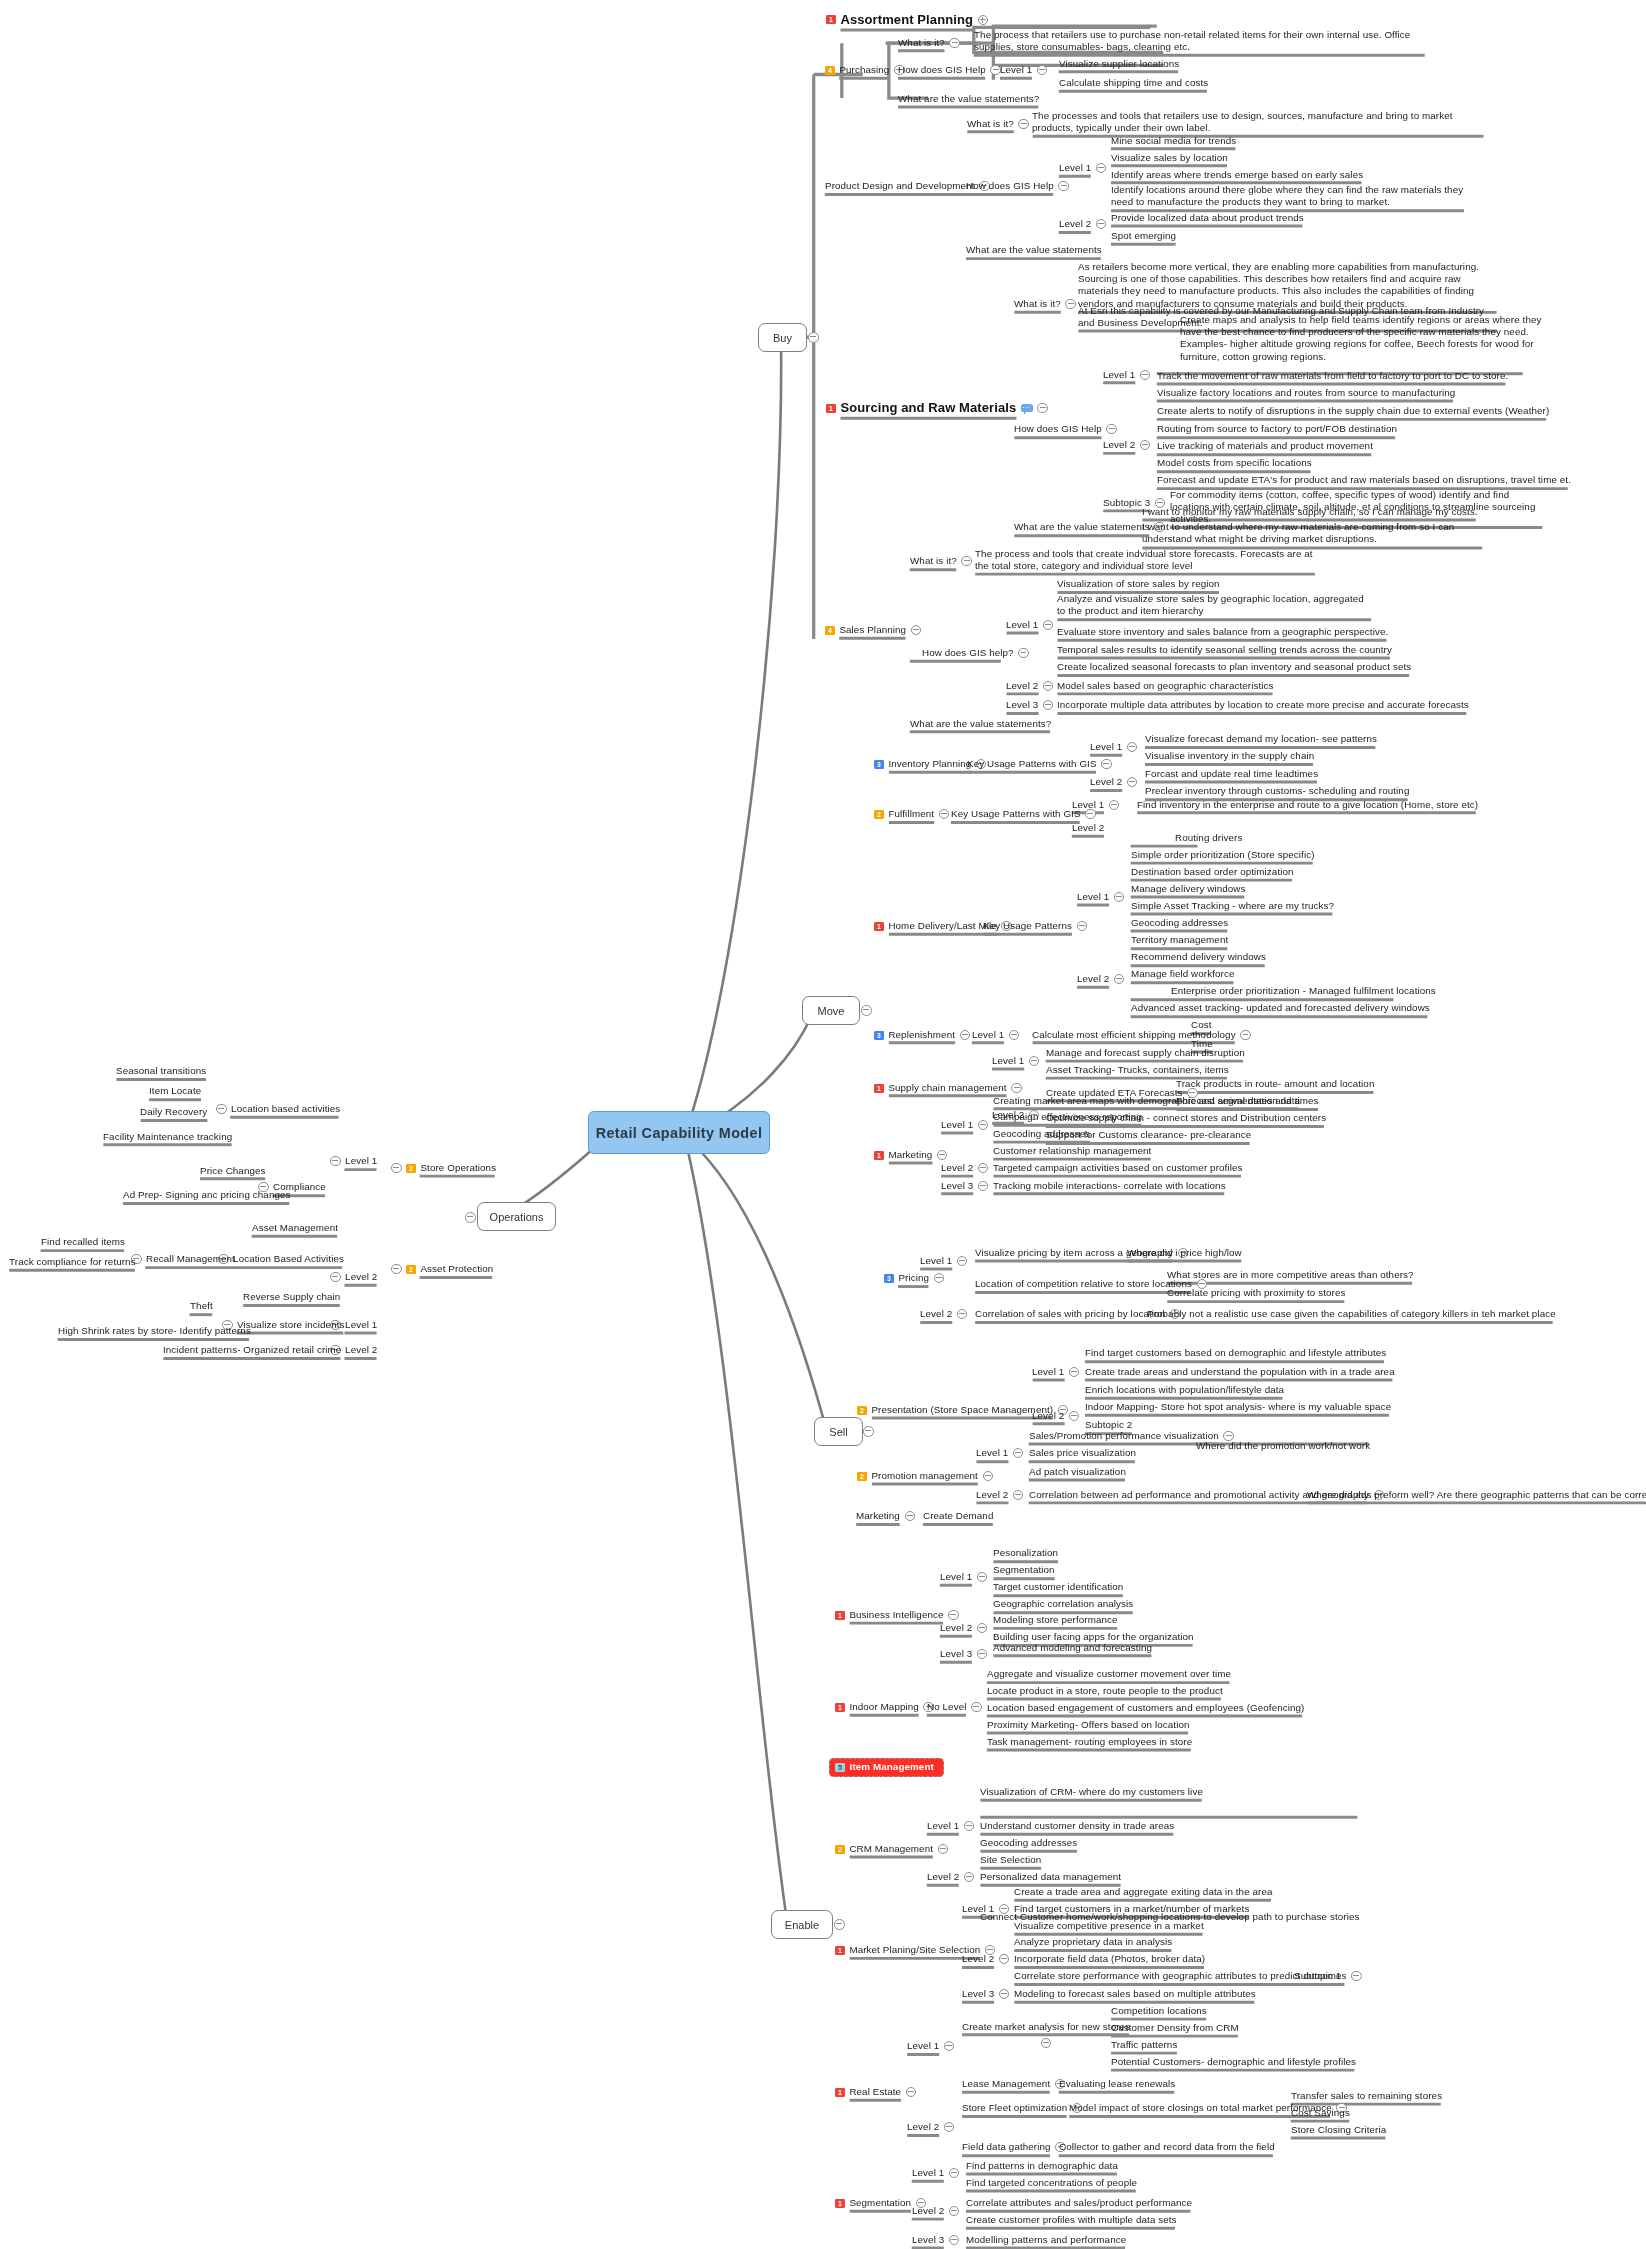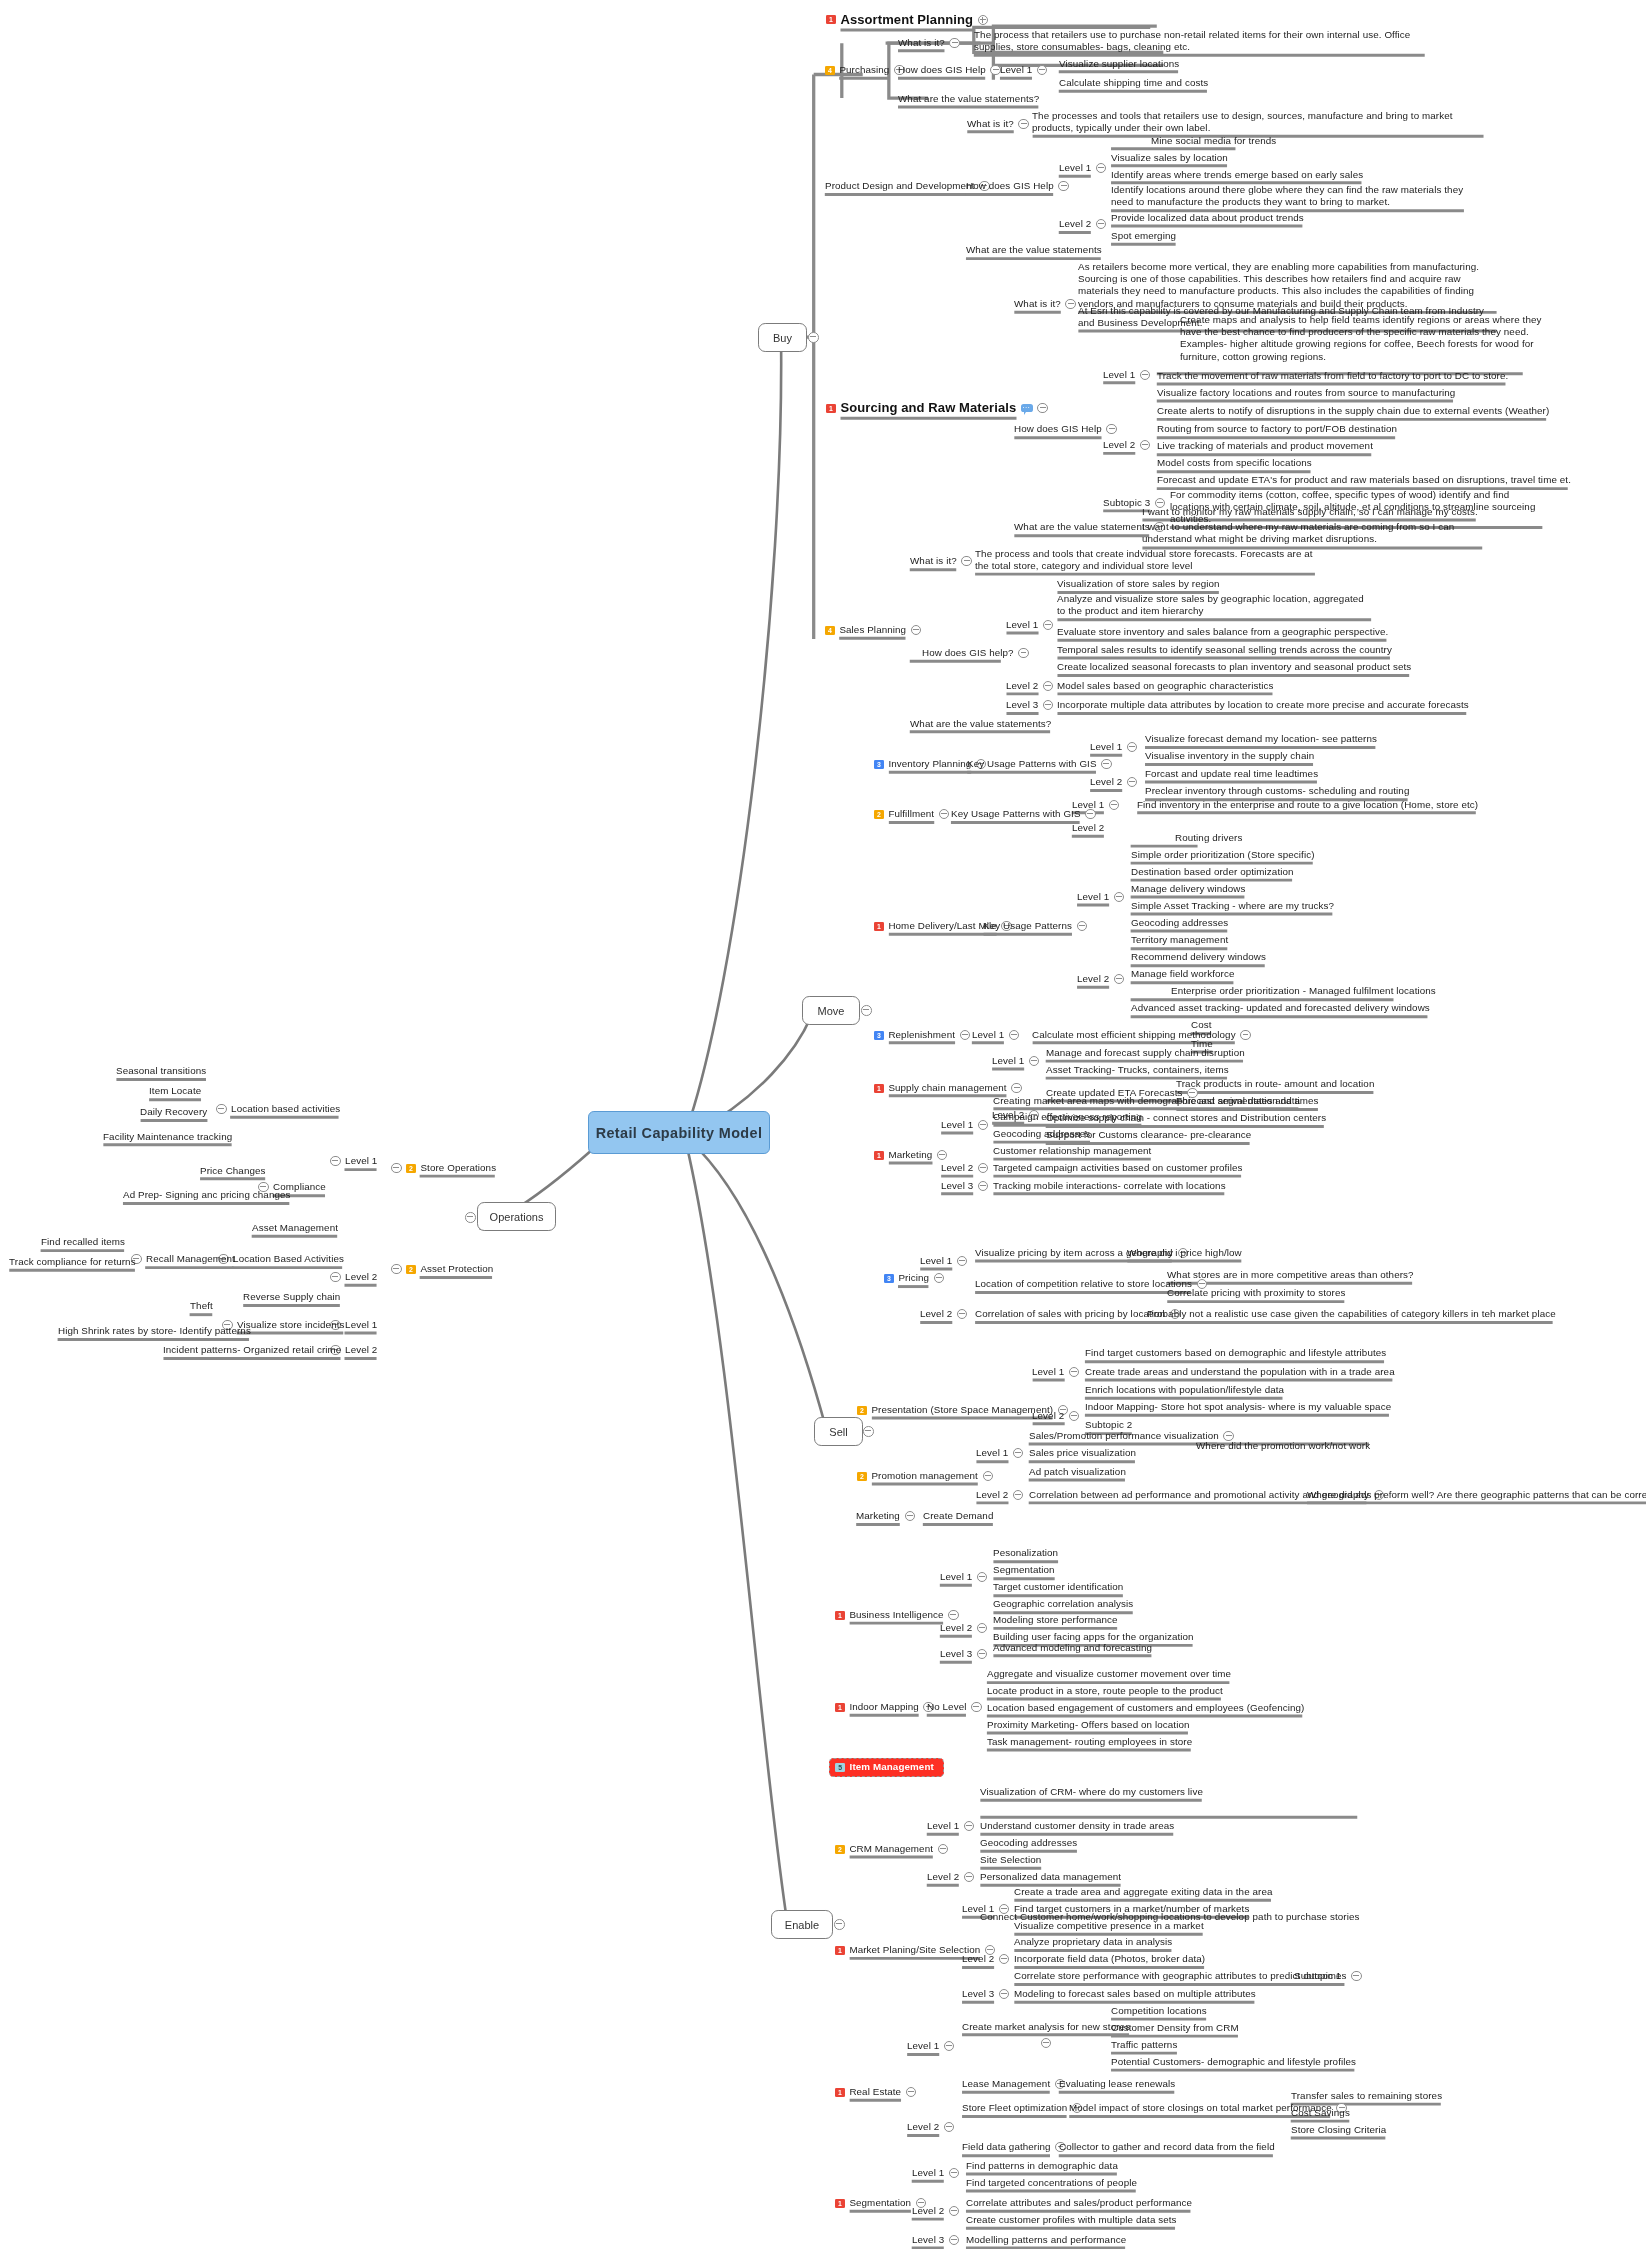--- a/index.html
+++ b/index.html
@@ -403,21 +403,21 @@
     <span class="txt">The processes and tools that retailers use to design, sources, manufacture and bring to market products, typically under their own label.</span>
   </div>
   <div class="node" style="left:966px;top:180px;">
     <span class="txt">How does GIS Help</span>
     <span class="tog"></span>
   </div>
   <div class="node" style="left:1059px;top:162px;">
     <span class="txt">Level 1</span>
     <span class="tog"></span>
   </div>
-  <div class="node" style="left:1111px;top:135px;margin-left:40px;">
+  <div class="node" style="left:1111px;top:135px;">
     <span class="txt">Mine social media for trends</span>
     </div>
   <div class="node" style="left:1111px;top:152px;">
     <span class="txt">Visualize sales by location</span>
     </div>
   <div class="node" style="left:1111px;top:169px;">
     <span class="txt">Identify areas where trends emerge based on early sales</span>
     </div>
   <div class="node wrap" style="left:1111px;top:184px;width:353px;">
     <span class="txt">Identify locations around there globe where they can find the raw materials they need to manufacture the products they want to bring to market.</span>

